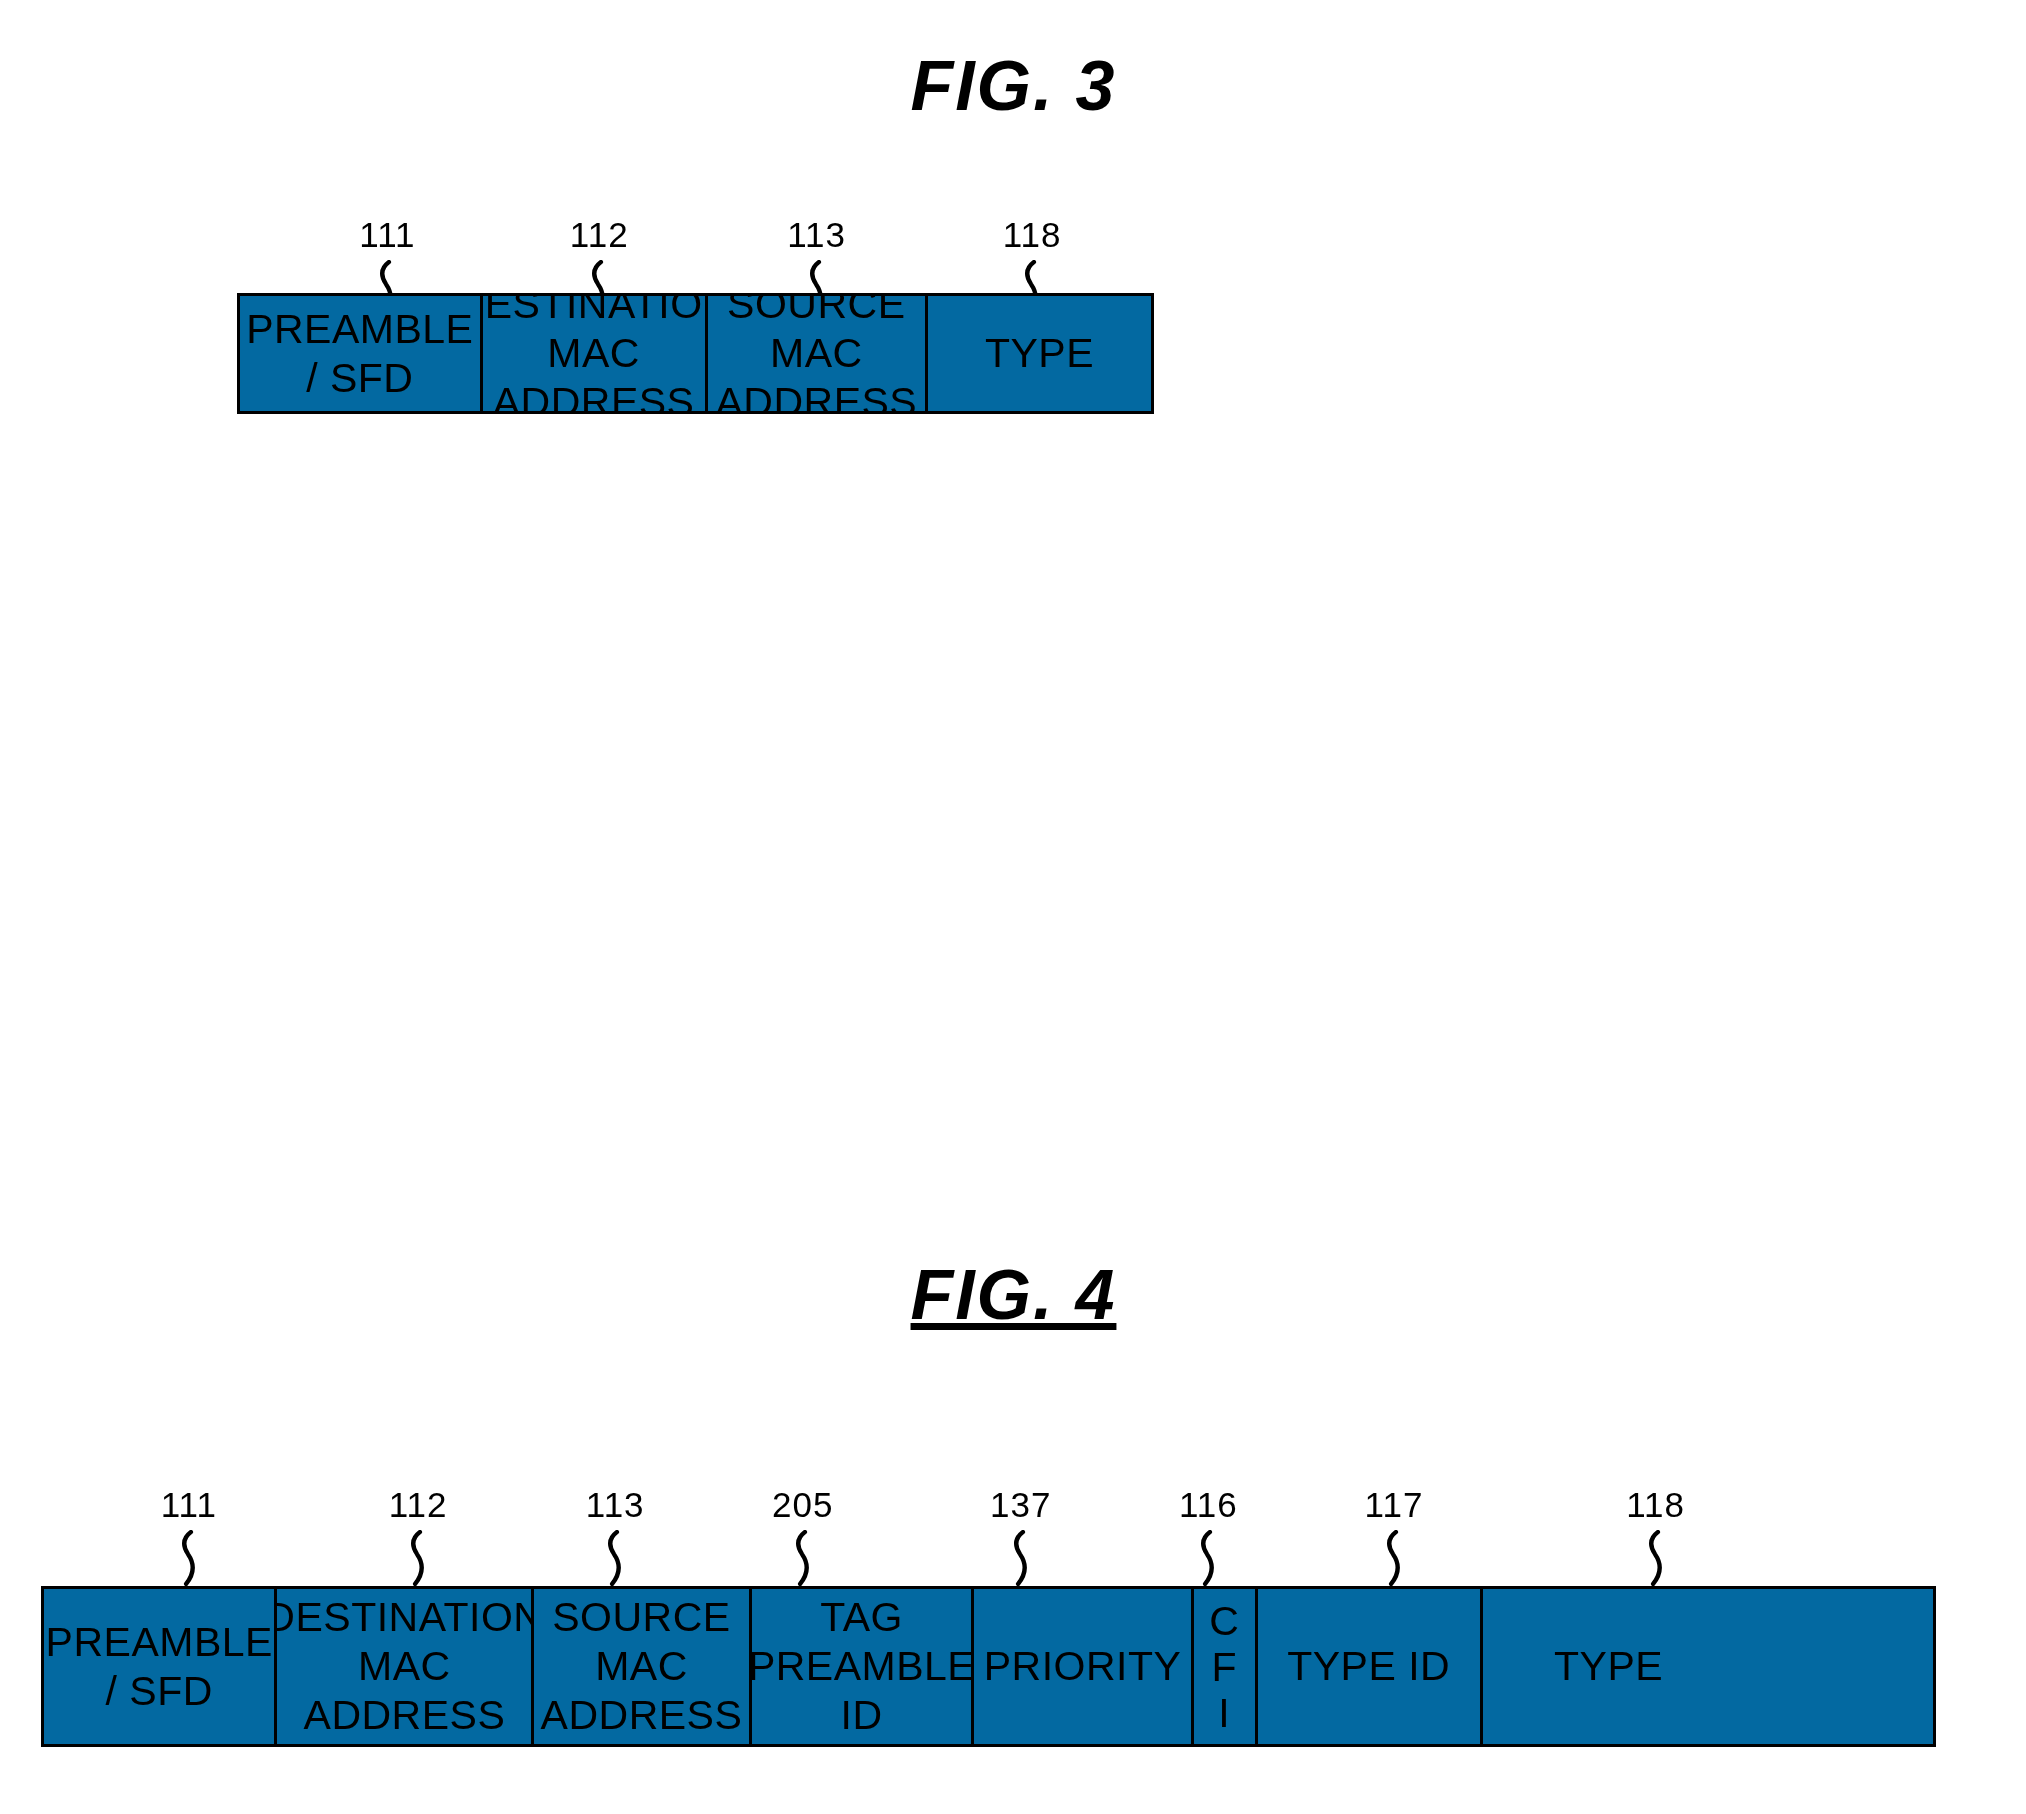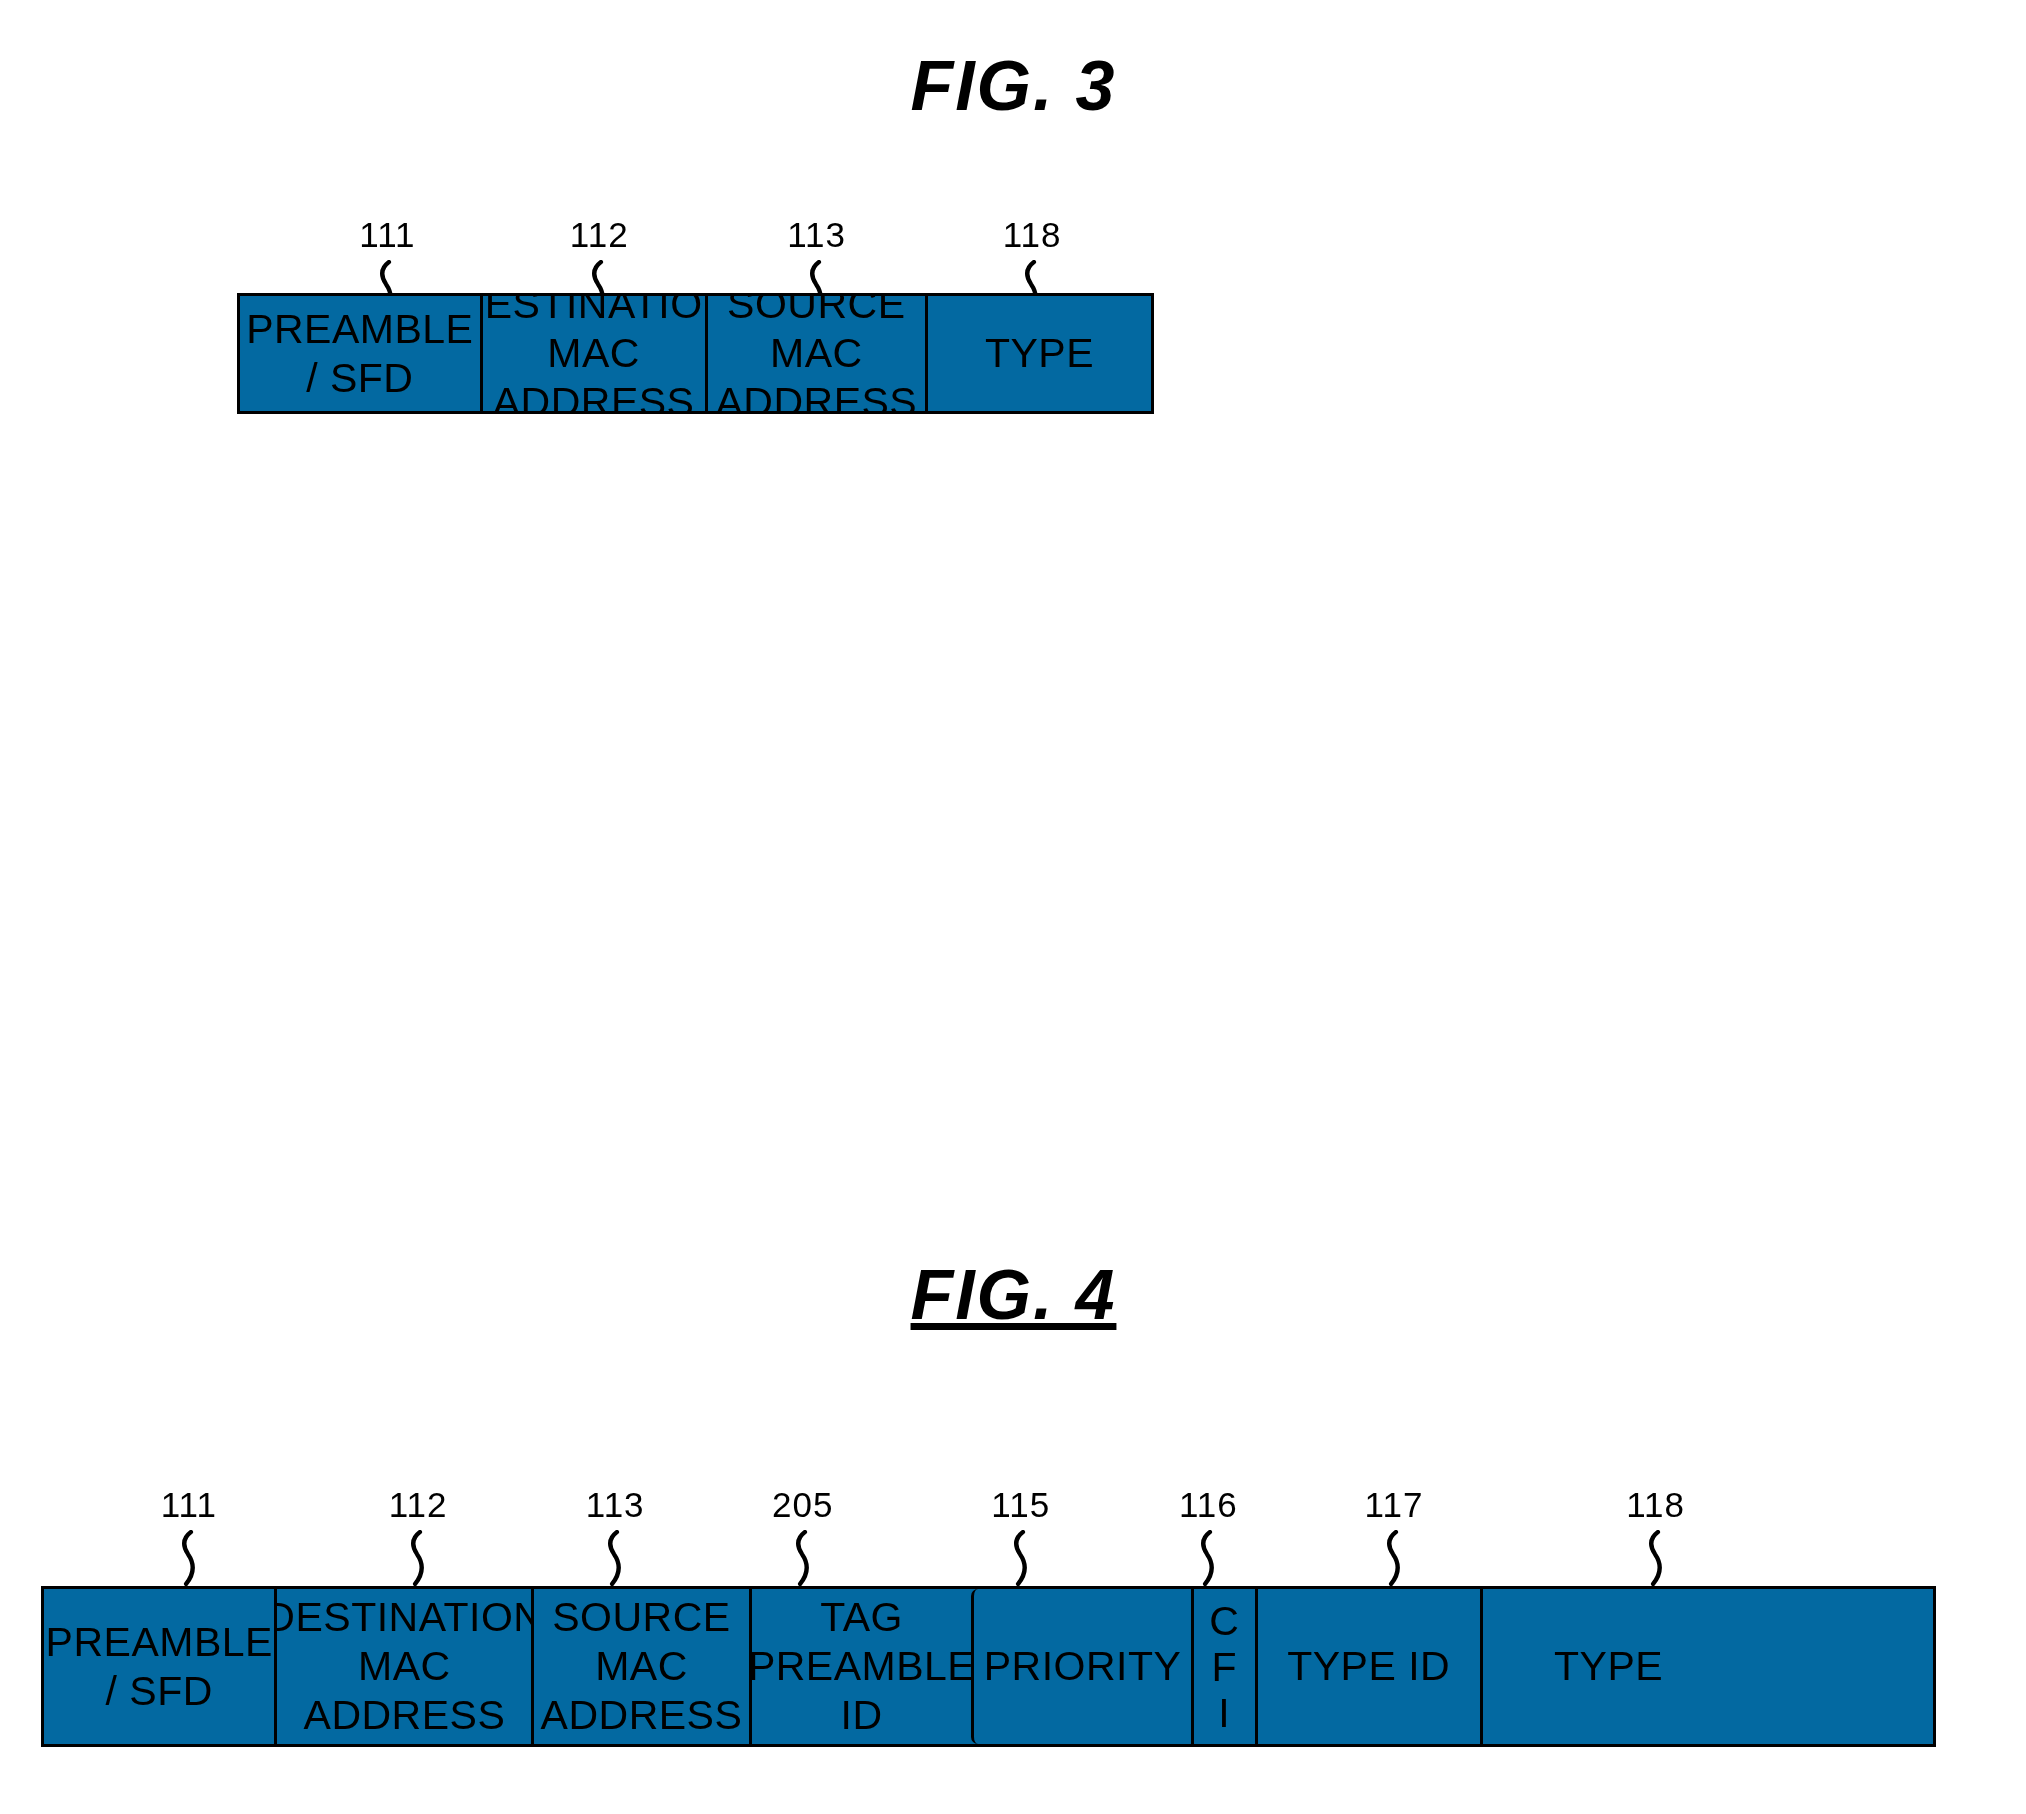--- a/index.html
+++ b/index.html
@@ -180,21 +180,21 @@
         <path d="M15 2 C7 8, 6 16, 12 25 C19 35, 18 46, 10 56"></path>
       </svg>
     </div>
     <div class="ref-item" style="left: 40.2%;">
       <span class="ref-num">205</span>
       <svg class="squiggle" viewBox="0 0 26 58">
         <path d="M15 2 C7 8, 6 16, 12 25 C19 35, 18 46, 10 56"></path>
       </svg>
     </div>
     <div class="ref-item" style="left: 51.7%;">
-      <span class="ref-num">115</span>
+      <span class="ref-num">137</span>
       <svg class="squiggle" viewBox="0 0 26 58">
         <path d="M15 2 C7 8, 6 16, 12 25 C19 35, 18 46, 10 56"></path>
       </svg>
     </div>
     <div class="ref-item" style="left: 61.6%;">
       <span class="ref-num">116</span>
       <svg class="squiggle" viewBox="0 0 26 58">
         <path d="M15 2 C7 8, 6 16, 12 25 C19 35, 18 46, 10 56"></path>
       </svg>
     </div>
@@ -225,21 +225,21 @@
     <div class="cell" style="flex: 0 0 11.5%;">
       <span class="cell-text">SOURCE
 MAC
 ADDRESS</span>
     </div>
     <div class="cell" style="flex: 0 0 11.8%;">
       <span class="cell-text">TAG
 PREAMBLE
 ID</span>
     </div>
-    <div class="cell" style="flex: 0 0 11.6%; border-radius: 7px;">
+    <div class="cell" style="flex: 0 0 11.6%;">
       <span class="cell-text">PRIORITY</span>
     </div>
     <div class="cell" style="flex: 0 0 3.4%;">
       <span class="cell-text stacked">C
 F
 I</span>
     </div>
     <div class="cell" style="flex: 0 0 11.9%;">
       <span class="cell-text">TYPE ID</span>
     </div>

